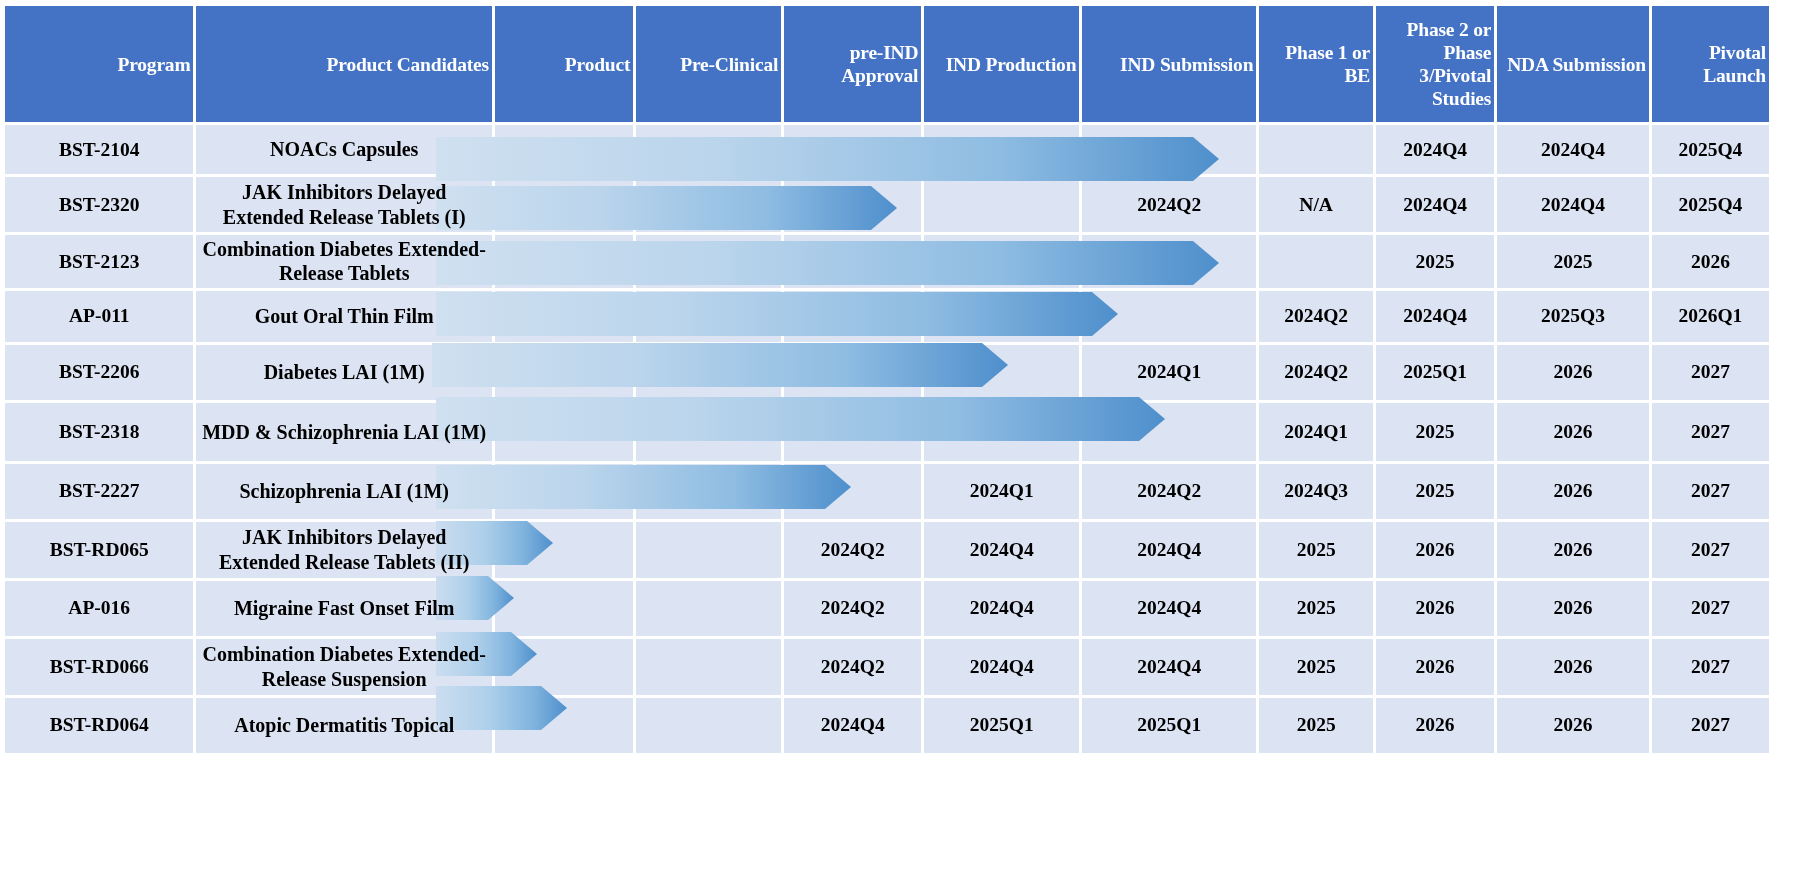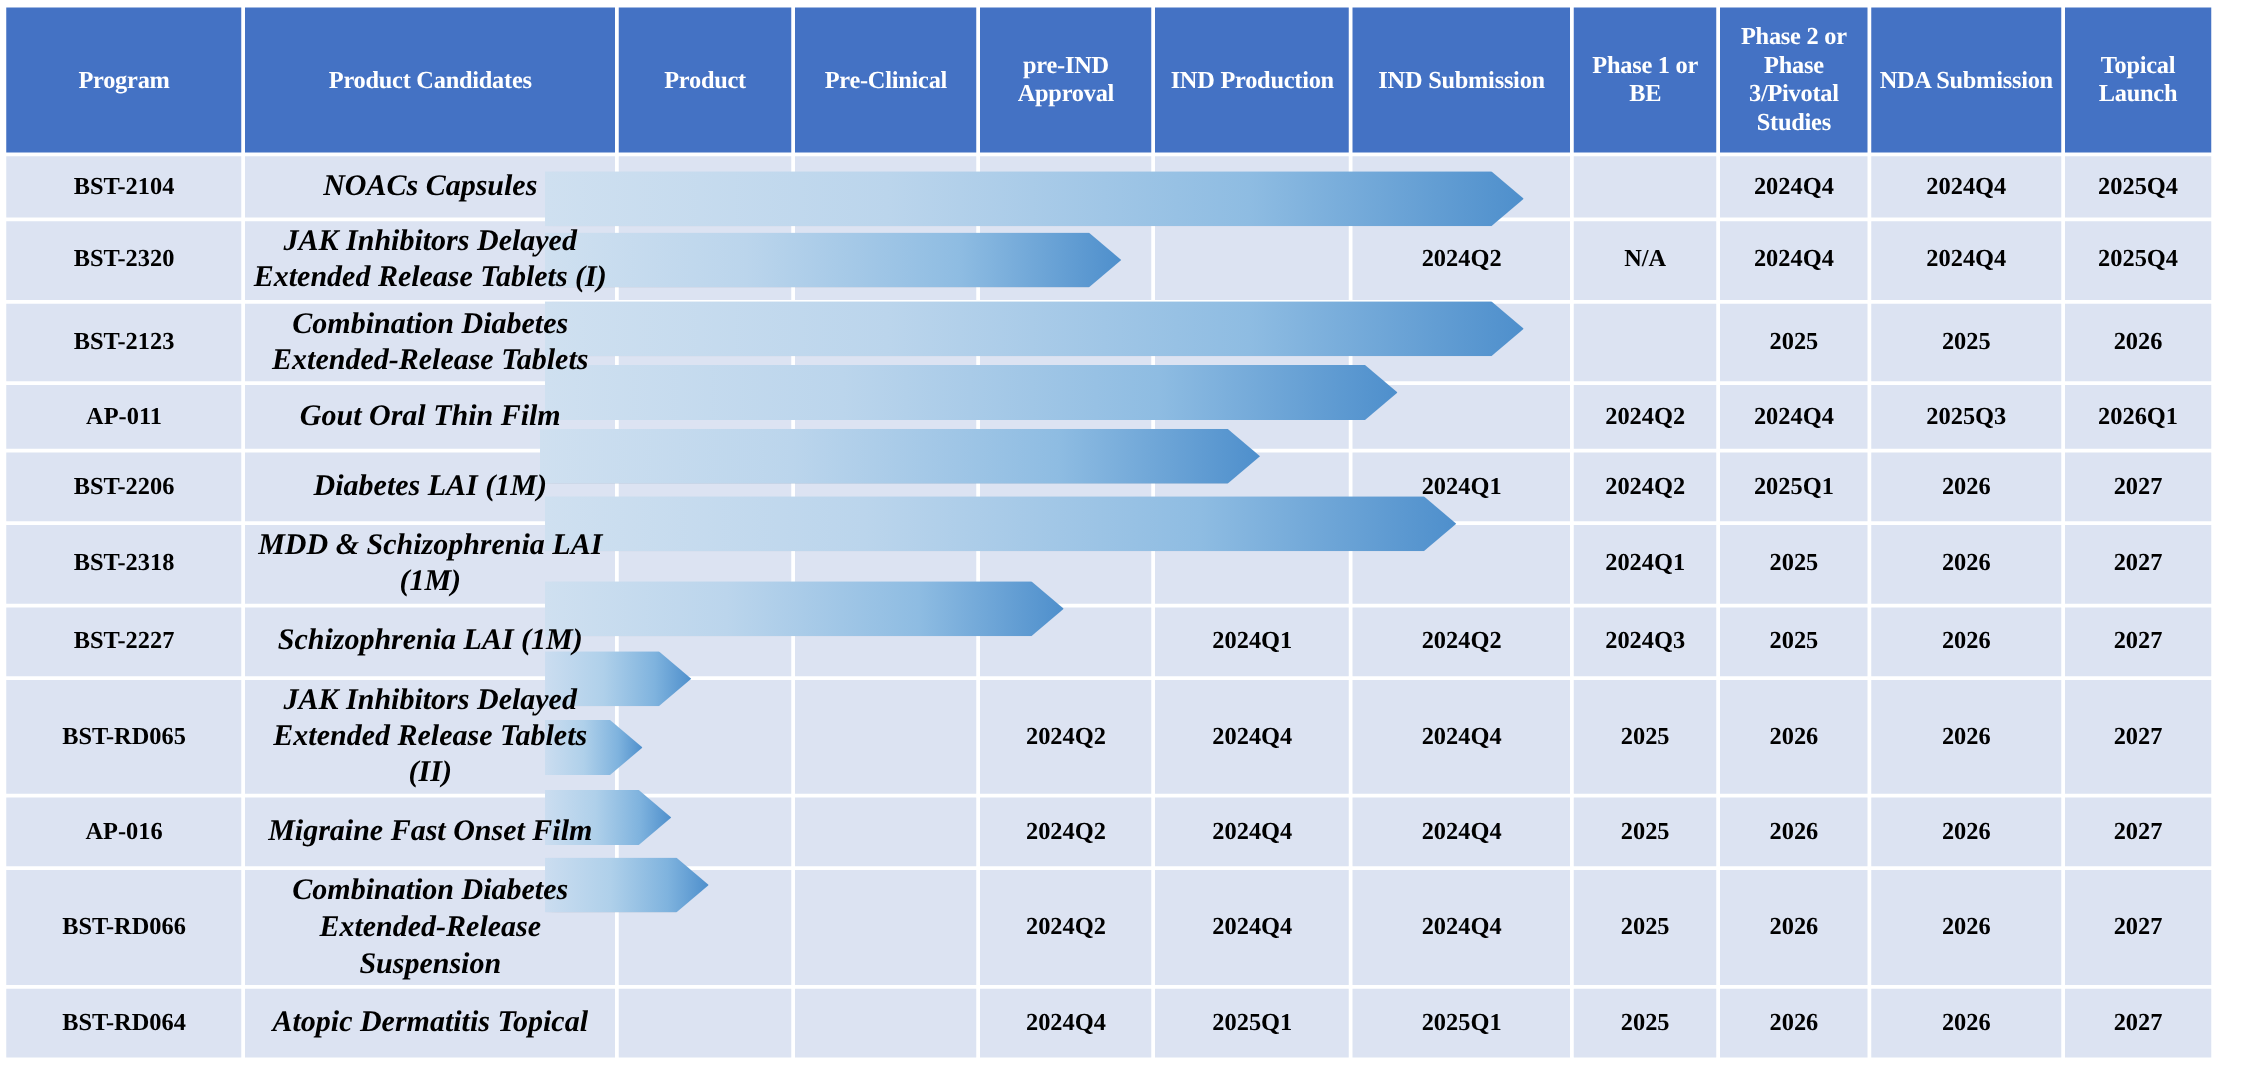--- a/index.html
+++ b/index.html
@@ -27,42 +27,42 @@
     width: 1770px;
     margin-left: 2px;
     margin-top: 3px;
   }
 
   th {
     background: #4472C4;
     color: #ffffff;
     font-weight: bold;
     font-size: 19.5px;
-    text-align: center;
+    text-align: right;
     vertical-align: middle;
     height: 112px;
     padding: 2px 3px;
     line-height: 1.18;
     letter-spacing: -0.2px;
   }
 
   td {
     background: #DCE3F2;
     color: #000000;
     font-weight: bold;
     font-size: 19.5px;
     text-align: center;
     vertical-align: middle;
     padding: 2px 3px;
     line-height: 1.22;
     position: relative;
   }
 
   td.program-cell { font-size: 19.5px; }
-  td.candidate-cell { font-size: 24px; font-style: italic; }
+  td.candidate-cell { font-size: 20px; }
 
   
   td.phase-cell { background: #DCE3F2; }
 
   
   #arrow-layer {
     position: absolute;
     left: 0; top: 0;
     width: 1801px;
     height: 870px;
@@ -113,21 +113,21 @@
         <th>Program</th>
         <th>Product Candidates</th>
         <th>Product</th>
         <th>Pre-Clinical</th>
         <th>pre-IND Approval</th>
         <th>IND Production</th>
         <th>IND Submission</th>
         <th>Phase 1 or BE</th>
         <th>Phase 2 or Phase 3/Pivotal Studies</th>
         <th>NDA Submission</th>
-        <th>Topical Launch</th>
+        <th>Pivotal Launch</th>
       </tr>
     </thead>
     <tbody id="table-body">
         <tr style="height: 49px; margin-left: 45px;">
           <td class="program-cell"><span class="cell-text">BST-2104</span></td>
           <td class="candidate-cell"><span class="cell-text">NOACs Capsules</span></td>
           <td class="phase-cell"><span class="cell-text"></span></td>
           <td class="phase-cell"><span class="cell-text"></span></td>
           <td class="phase-cell"><span class="cell-text"></span></td>
           <td class="phase-cell"><span class="cell-text"></span></td>

